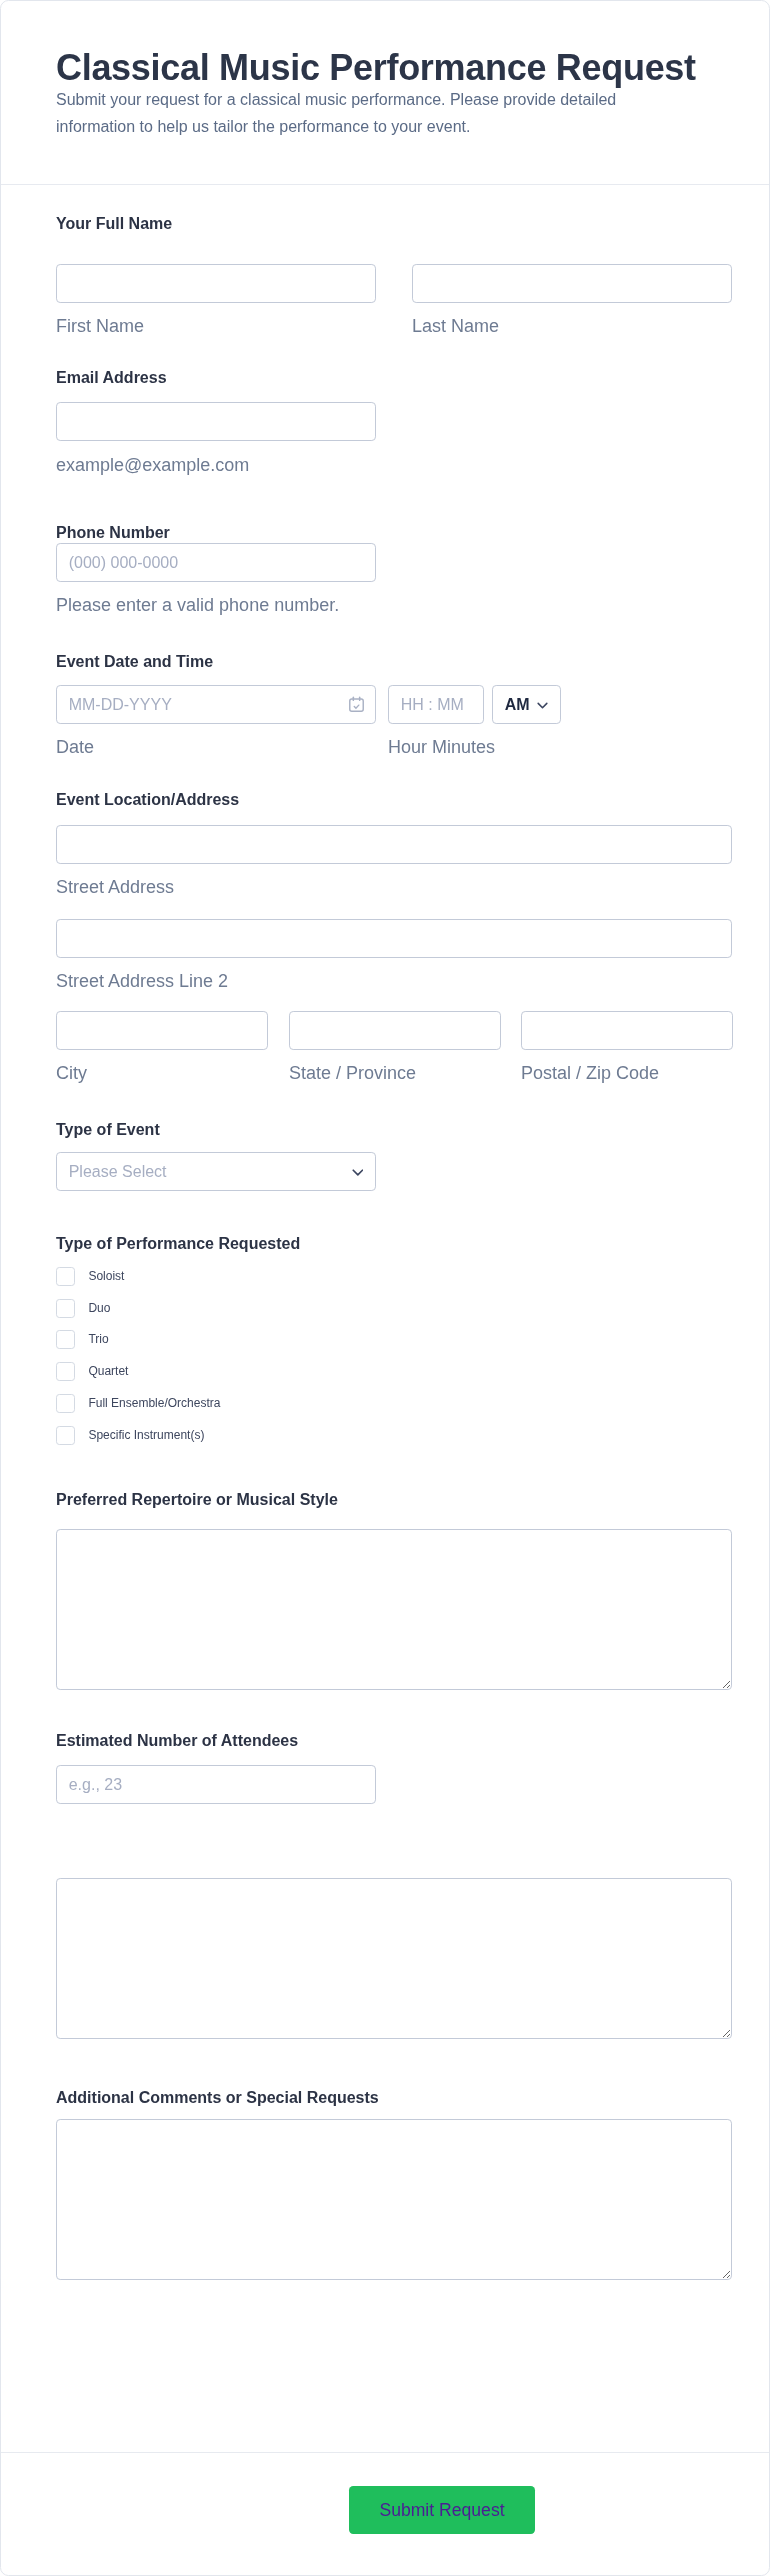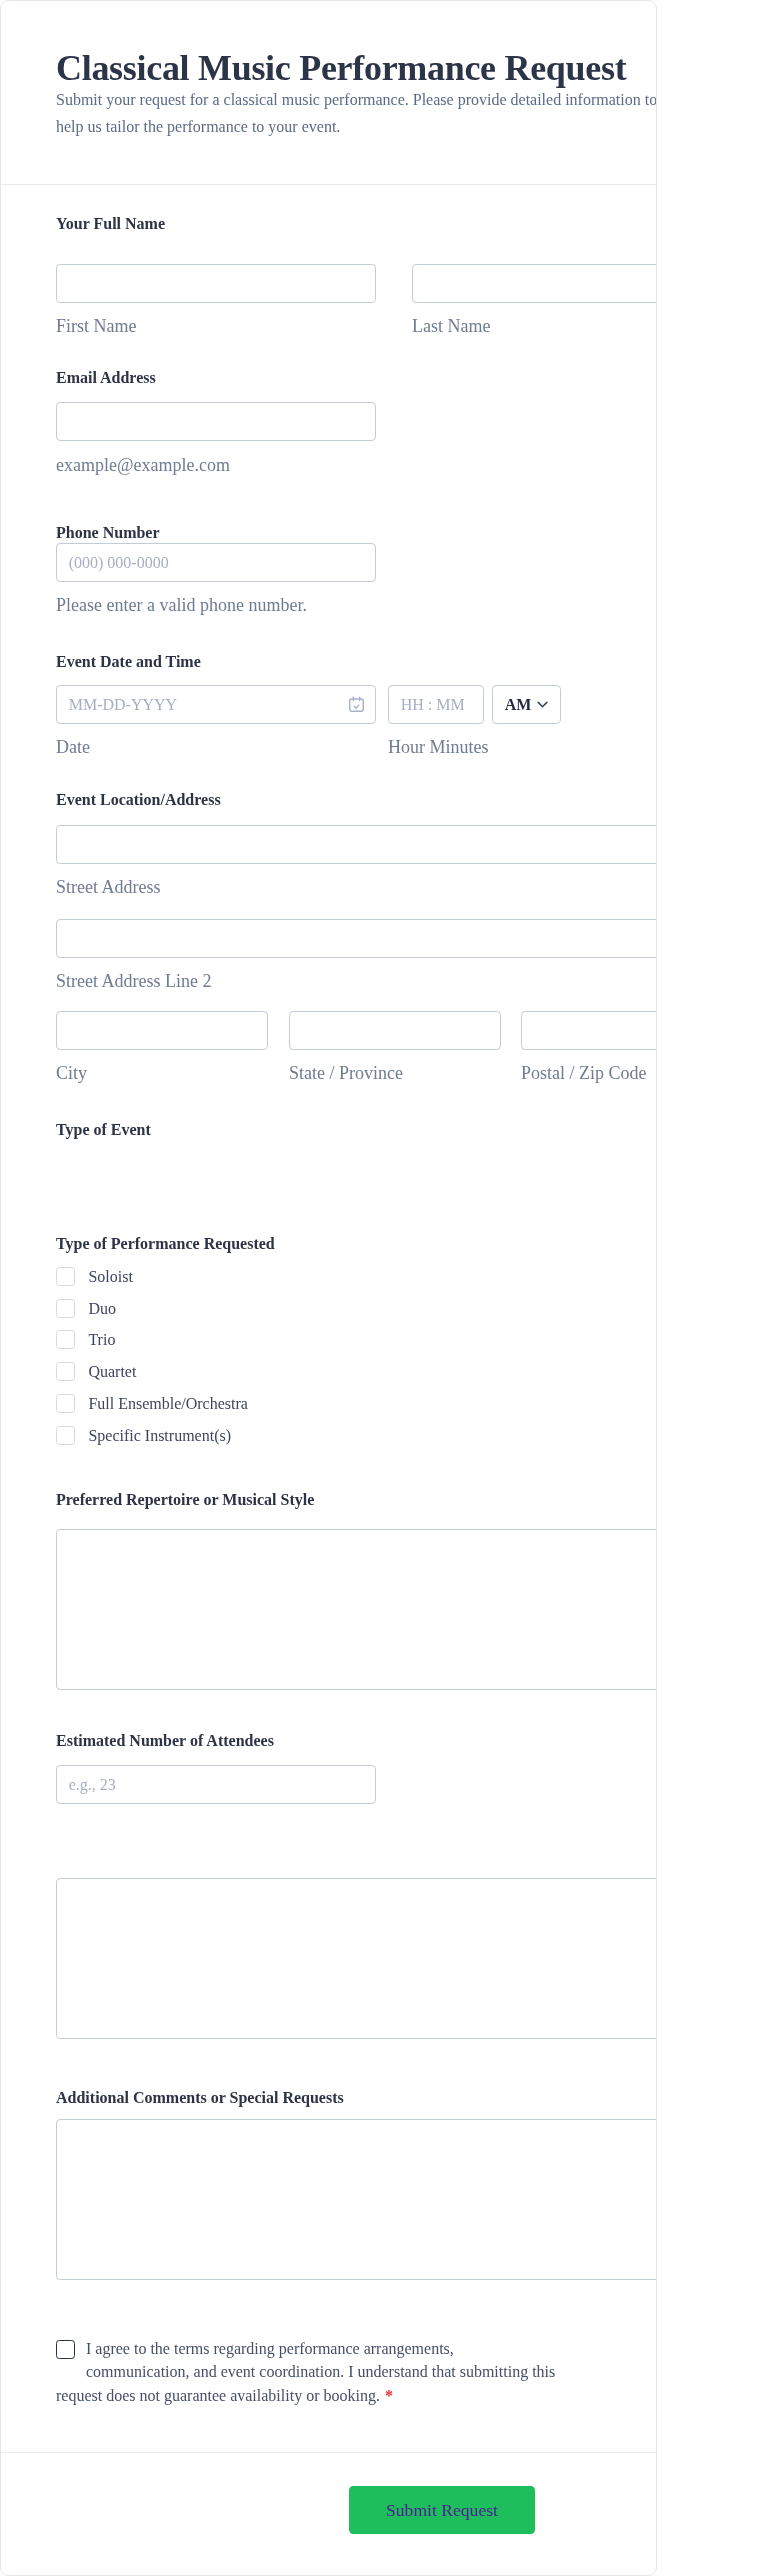--- a/index.html
+++ b/index.html
@@ -1,19 +1,19 @@
 <!DOCTYPE html>
 <html style="font-size:13.4px"><head>
 <meta charset="utf-8">
 <style>
   html,body{margin:0;padding:0;background:#fff;}
   .page{
-    position:relative;width:657px;height:2576px;background:#ffffff;
+    position:relative;width:770px;height:2576px;background:#ffffff;
     border:0.8px solid #e2e6ed;border-radius:8.4px;box-sizing:border-box;overflow:hidden;
-    font-family:Liberation Serif, serif;color:#2c3345;
+    font-family:Liberation Sans, sans-serif;color:#2c3345;
   }
   .abs{position:absolute;}
   .page-title{font-size:36px;font-weight:700;letter-spacing:-0.3px;color:#2c3548;line-height:40px;}
   .page-subtitle{font-size:16px;line-height:27px;color:#5b6b86;width:632px;}
   .divider{left:0;width:776px;height:0.8px;background:#e7eaf0;}
   .label{font-size:16px;font-weight:600;color:#2c3345;line-height:22px;}
   .sublabel{font-size:18px;color:#6e7b92;line-height:15px;text-align:right;}
   .tinput,.tarea{
     box-sizing:border-box;border:0.8px solid #c3cad8;border-radius:4.2px;background:#fff;
     font-family:inherit;font-size:16px;color:#1d4ed8;padding:0 11.7px;outline:none;
@@ -27,21 +27,21 @@
   }
   .selectbox .ph{font-size:16px;color:#a6aec2;flex:1;}
   .selectbox .val{font-size:16px;font-weight:600;color:#1f2940;flex:1;}
   .chev{flex:0 0 auto;}
   .cal-wrap{position:relative;}
   .cal-icon{position:absolute;right:10px;top:10px;pointer-events:none;}
   .check-row{display:flex;align-items:center;gap:13.4px;cursor:pointer;left:55px;}
   .checkbox{
     box-sizing:border-box;width:19px;height:19px;border:1.7px solid #d4dae3;border-radius:3.3px;background:#fff;flex:0 0 auto;
   }
-  .check-label{font-size:16px;color:#3d465e;line-height:19px;}
+  .check-label{font-size:12px;color:#3d465e;line-height:19px;}
   .terms{width:640px;font-size:16px;line-height:23.4px;color:#454f68;}
   .terms .checkbox-dark{
     float:left;box-sizing:border-box;width:19px;height:19px;margin:2.5px 11px 3.3px 0;
     border:1.7px solid #2a3246;border-radius:3.3px;background:#fff;cursor:pointer;
   }
   .terms .terms-text{white-space:pre-line;}
   .req{color:#e5342e;font-weight:700;margin-left:5px;}
   .submit-btn{
     box-sizing:border-box;width:186px;height:48px;border:none;border-radius:4.2px;
     background:#1fbe5c;color:#4c1d95;font-family:inherit;font-size:17.6px;font-weight:500;
@@ -101,20 +101,28 @@
   <input class="abs tinput" style="top: 918px; left: 55px; width: 676px;" type="text">
   <div class="abs sublabel" style="top:973px;left:55px;">Street Address Line 2</div>
   <input class="abs tinput" style="top: 1010px; left: 55px; width: 212px;" type="text">
   <input class="abs tinput" style="top: 1010px; left: 288px; width: 212px;" type="text">
   <input class="abs tinput" style="top: 1010px; left: 520px; width: 212px;" type="text">
   <div class="abs sublabel" style="top:1065px;left:55px;">City</div>
   <div class="abs sublabel" style="top:1065px;left:288px;">State / Province</div>
   <div class="abs sublabel" style="top:1065px;left:520px;">Postal / Zip Code</div>
 
   <div class="abs label" style="top:1118px;left:55px;">Type of Event</div>
+  <div class="abs selectbox" style="top:1151px;left:55px;width:320px;">
+    <span class="ph">Please Select</span>
+    <span class="chev">
+      <svg width="11.7" height="7.5" viewBox="0 0 14 9" fill="none" stroke="#3c4660" stroke-width="2" stroke-linecap="round" stroke-linejoin="round">
+          <path d="M1.5 1.5L7 7l5.5-5.5"></path>
+        </svg>
+    </span>
+  </div>
 
   <div class="abs label" style="top:1232px;left:55px;">Type of Performance Requested</div>
   <div id="performance-options">
       <div class="abs check-row" style="top: 1266px;">
         <span class="checkbox"></span>
         <span class="check-label">Soloist</span>
       </div>
       <div class="abs check-row" style="top: 1298px;">
         <span class="checkbox"></span>
         <span class="check-label">Duo</span>
@@ -141,24 +149,19 @@
   <textarea class="abs tarea" style="top: 1528px; left: 55px;"></textarea>
 
   <div class="abs label" style="top:1729px;left:55px;">Estimated Number of Attendees</div>
   <input class="abs tinput" style="top: 1764px; left: 55px; width: 320px;" type="text" placeholder="e.g., 23">
 
   <textarea class="abs tarea" style="top: 1877px; left: 55px;"></textarea>
 
   <div class="abs label" style="top:2086px;left:55px;">Additional Comments or Special Requests</div>
   <textarea class="abs tarea" style="top: 2118px; left: 55px;"></textarea>
 
-  <div class="abs terms" style="top:2336px;left:55px;">
-    <span class="checkbox-dark"></span><span class="terms-text">I agree to the terms regarding performance arrangements,
-communication, and event coordination. I understand that submitting this
-request does not guarantee availability or booking.</span><span class="req">*</span>
-  </div>
 
   <div class="abs divider" style="top:2451px;"></div>
 
   <button class="abs submit-btn" style="top:2485px;left:301px;">Submit Request</button>
 
 </div>
 
 
 </body></html>

